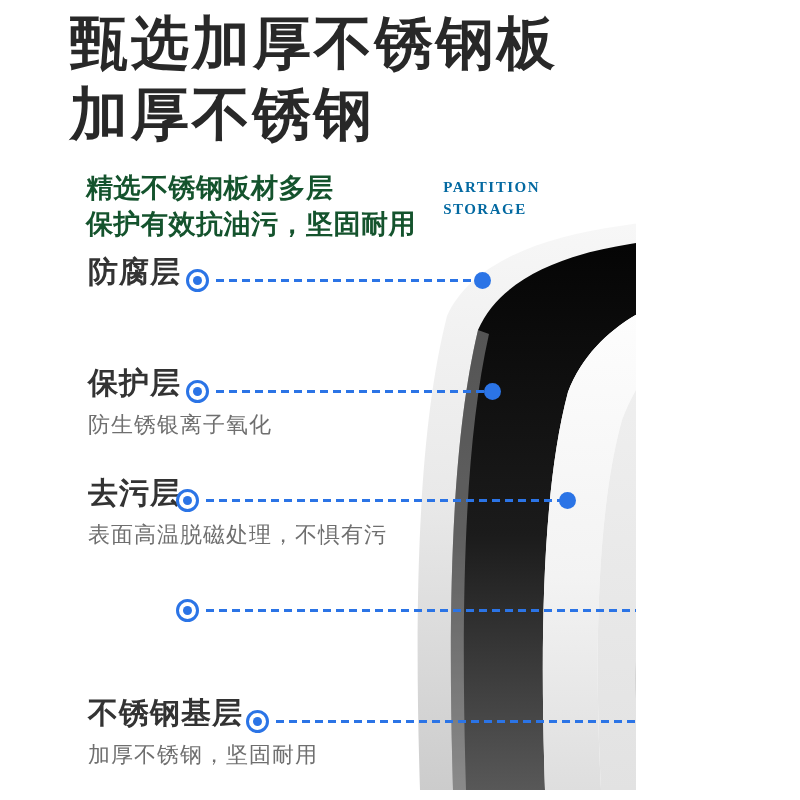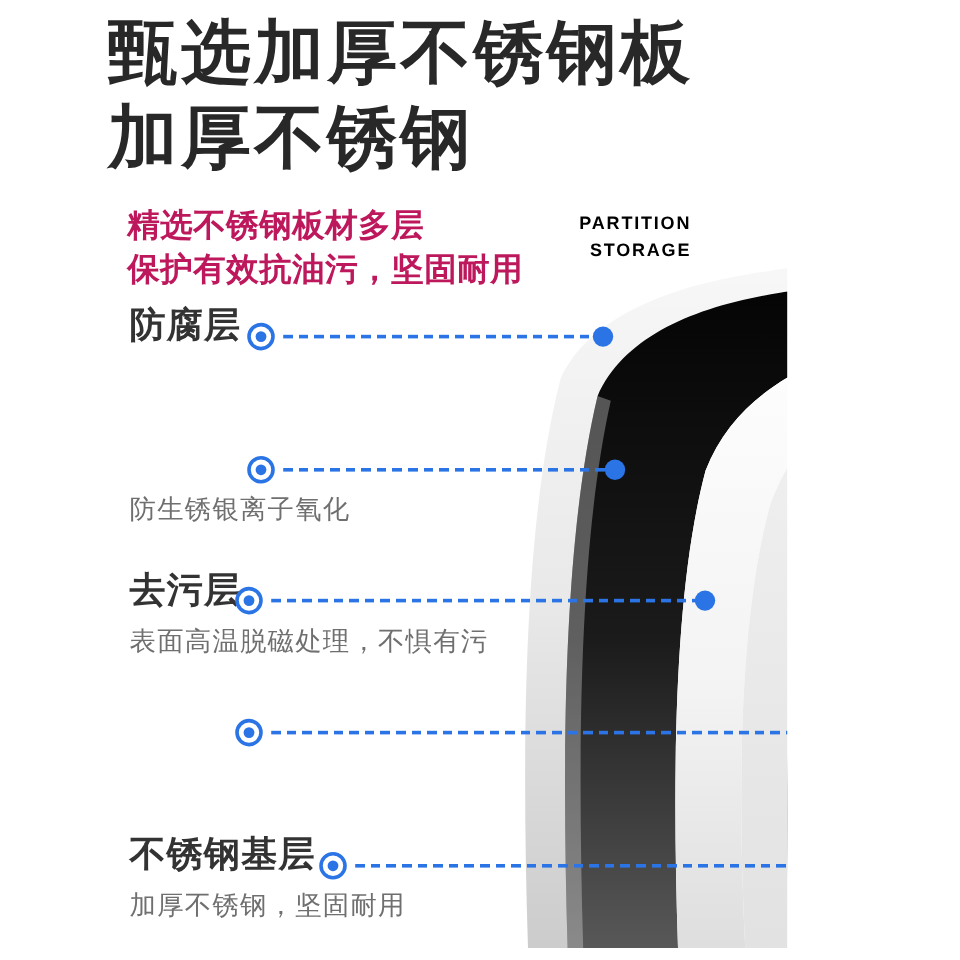--- a/index.html
+++ b/index.html
@@ -1,34 +1,33 @@
 <!DOCTYPE html>
 <html><head>
 <meta charset="utf-8">
 <style>
   html,body{margin:0;padding:0;background:#fff;}
   #page{
     position:relative;width:636px;height:800px;overflow:hidden;background:#ffffff;
-    font-family:Liberation Sans, sans-serif;
-    margin-left:20px;
+    font-family:Liberation Serif, serif;
   }
   
   #steel-art{position:absolute;left:0;top:0;width:800px;height:800px;z-index:0;}
   
   .title{
     position:absolute;left:70px;top:8px;z-index:2;
     font-size:58px;font-weight:900;color:#282828;letter-spacing:3px;line-height:71px;
   }
   .subtitle{
     position:absolute;left:86px;top:170px;z-index:2;
-    font-size:27px;font-weight:600;color:#be185d;letter-spacing:0.5px;line-height:36px;
+    font-size:27px;font-weight:600;color:#14532d;letter-spacing:0.5px;line-height:36px;
   }
   .watermark{
-    position:absolute;right:80px;top:176px;z-index:2;text-align:right;
-    font-size:15px;font-weight:700;color:#000000;letter-spacing:1.5px;line-height:22px;
+    position:absolute;right:96px;top:176px;z-index:2;
+    font-size:15px;font-weight:700;color:#0369a1;letter-spacing:1.5px;line-height:22px;
   }
   .menu{position:absolute;left:698px;top:13px;width:22px;z-index:3;cursor:pointer;}
   .menu .bar{height:3px;background:#3a3a3a;margin-bottom:4px;}
   .menu .bar.short{width:15px;margin-left:auto;margin-right:auto;}
   .menu .bar:last-child{margin-bottom:0;}
   
   .callout{position:absolute;inset:0;pointer-events:none;z-index:2;padding-left:40px;}
   .co-label{position:absolute;left:88px;font-size:30px;font-weight:700;color:#333;line-height:32px;letter-spacing:1px;}
   .co-desc{position:absolute;left:88px;font-size:22px;font-weight:400;color:#6f6f6f;line-height:28px;letter-spacing:1px;}
   .ring{
@@ -147,20 +146,21 @@
   </div>
 
   <div class="callout c1">
     <div class="co-label">防腐层</div>
     <span class="ring"></span>
     <span class="dline"></span>
     <span class="edot"></span>
   </div>
 
   <div class="callout c2">
+    <div class="co-label">保护层</div>
     <div class="co-desc">防生锈银离子氧化</div>
     <span class="ring"></span>
     <span class="dline"></span>
     <span class="edot"></span>
   </div>
 
   <div class="callout c3">
     <div class="co-label">去污层</div>
     <div class="co-desc">表面高温脱磁处理，不惧有污</div>
     <span class="ring"></span>

